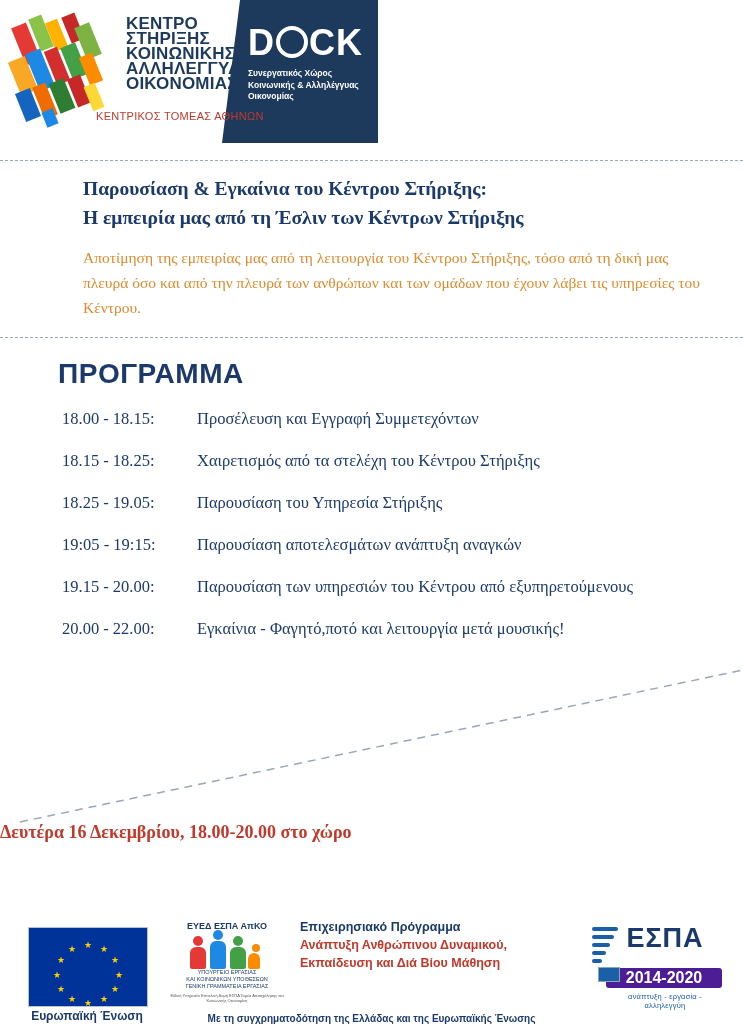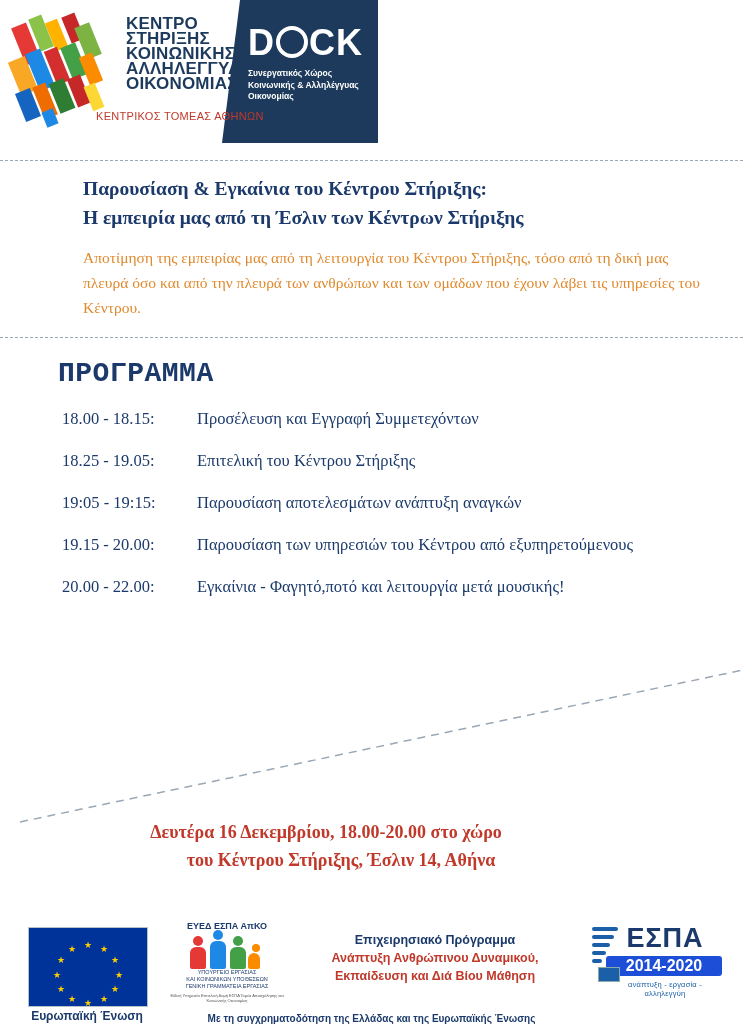--- a/index.html
+++ b/index.html
@@ -150,21 +150,21 @@
 
   
   .programme-heading {
     position: absolute;
     left: 58px;
     top: 358px;
     font-size: 28px;
     font-weight: bold;
     color: #1b3a6b;
     letter-spacing: .5px;
-    font-family: Liberation Mono, monospace;
+    font-family: Liberation Sans, sans-serif;
   }
   .schedule {
     position: absolute;
     left: 62px;
     top: 406px;
     width: 620px;
   }
   .slot {
     display: flex;
     margin-bottom: 17px;
@@ -194,21 +194,20 @@
     height: 300px;
     pointer-events: none;
   }
 
   
   .event-info {
     position: absolute;
     left: 0;
     top: 818px;
     width: 652px;
-    text-align: center;
   }
   .event-info div {
     font-size: 18px;
     font-weight: bold;
     color: #c0392b;
     line-height: 28px;
     font-family: "Liberation Serif", serif;
   }
   .event-info .ln2 { padding-left: 30px; }
 
@@ -294,23 +293,23 @@
   .eyed .e-tiny {
     font-size: 4px;
     color: #555;
     margin-top: 3px;
     line-height: 5px;
   }
 
   .op-text {
     position: absolute;
     left: 300px;
-    top: 16px;
+    top: 3px;
     width: 270px;
-    text-align: center;
+    text-align: left;
   }
   .op-text .o1 {
     font-size: 12.5px;
     font-weight: bold;
     color: #1b3a6b;
     line-height: 18px;
   }
   .op-text .o2 {
     font-size: 12.5px;
     font-weight: bold;
@@ -340,22 +339,22 @@
     border-radius: 2px;
   }
   .espa .espa-word {
     font-size: 27px;
     font-weight: bold;
     color: #1b3a6b;
     letter-spacing: 1px;
     padding-left: 16px;
   }
   .espa .years {
-    margin-top: 2px;
-    background: #1d4ed8;
+    margin-top: 14px;
+    background: #4c1d95;
     color: #ffffff;
     font-size: 16px;
     font-weight: bold;
     border-radius: 3px;
     padding: 1px 0;
     margin-left: 14px;
   }
   .espa .greek-flag {
     position: absolute;
     left: 6px;
@@ -440,22 +439,26 @@
 <div class="dashed-rule" id="rule-2"></div>
 
 <div class="programme-heading">ΠΡΟΓΡΑΜΜΑ</div>
 
 <div class="schedule">
   <div class="slot">
     <div class="slot-time">18.00 - 18.15:</div>
     <div class="slot-desc">Προσέλευση και Εγγραφή Συμμετεχόντων</div>
   </div>
   <div class="slot">
+    <div class="slot-time">18.15 - 18.25:</div>
+    <div class="slot-desc">Χαιρετισμός από τα στελέχη του Κέντρου Στήριξης</div>
+  </div>
+  <div class="slot">
     <div class="slot-time">18.25 - 19.05:</div>
-    <div class="slot-desc">Επιτελική του Κέντρου Στήριξης</div>
+    <div class="slot-desc">Παρουσίαση του Υπηρεσία Στήριξης</div>
   </div>
   <div class="slot">
     <div class="slot-time">19:05 - 19:15:</div>
     <div class="slot-desc">Παρουσίαση αποτελεσμάτων ανάπτυξη αναγκών</div>
   </div>
   <div class="slot">
     <div class="slot-time">19.15 - 20.00:</div>
     <div class="slot-desc">Παρουσίαση των υπηρεσιών του Κέντρου από εξυπηρετούμενους</div>
   </div>
   <div class="slot">
@@ -463,21 +466,20 @@
     <div class="slot-desc">Εγκαίνια -  Φαγητό,ποτό και λειτουργία μετά μουσικής!</div>
   </div>
 </div>
 
 <svg class="diagonal" viewBox="0 0 743 300" preserveAspectRatio="none">
   <line x1="20" y1="262" x2="743" y2="110" stroke="#9aa7b5" stroke-width="1.5" stroke-dasharray="8 6"></line>
 </svg>
 
 <div class="event-info">
   <div>Δευτέρα 16 Δεκεμβρίου, 18.00-20.00 στο χώρο</div>
-  <div class="ln2">του Κέντρου Στήριξης, Έσλιν 14, Αθήνα</div>
 </div>
 
 <div class="footer-logos">
 
   <div class="eu-flag">
     <span class="eu-star" style="left:55px;  top:13px;">★</span>
     <span class="eu-star" style="left:71px;  top:17px;">★</span>
     <span class="eu-star" style="left:82px;  top:28px;">★</span>
     <span class="eu-star" style="left:86px;  top:43px;">★</span>
     <span class="eu-star" style="left:82px;  top:57px;">★</span>

